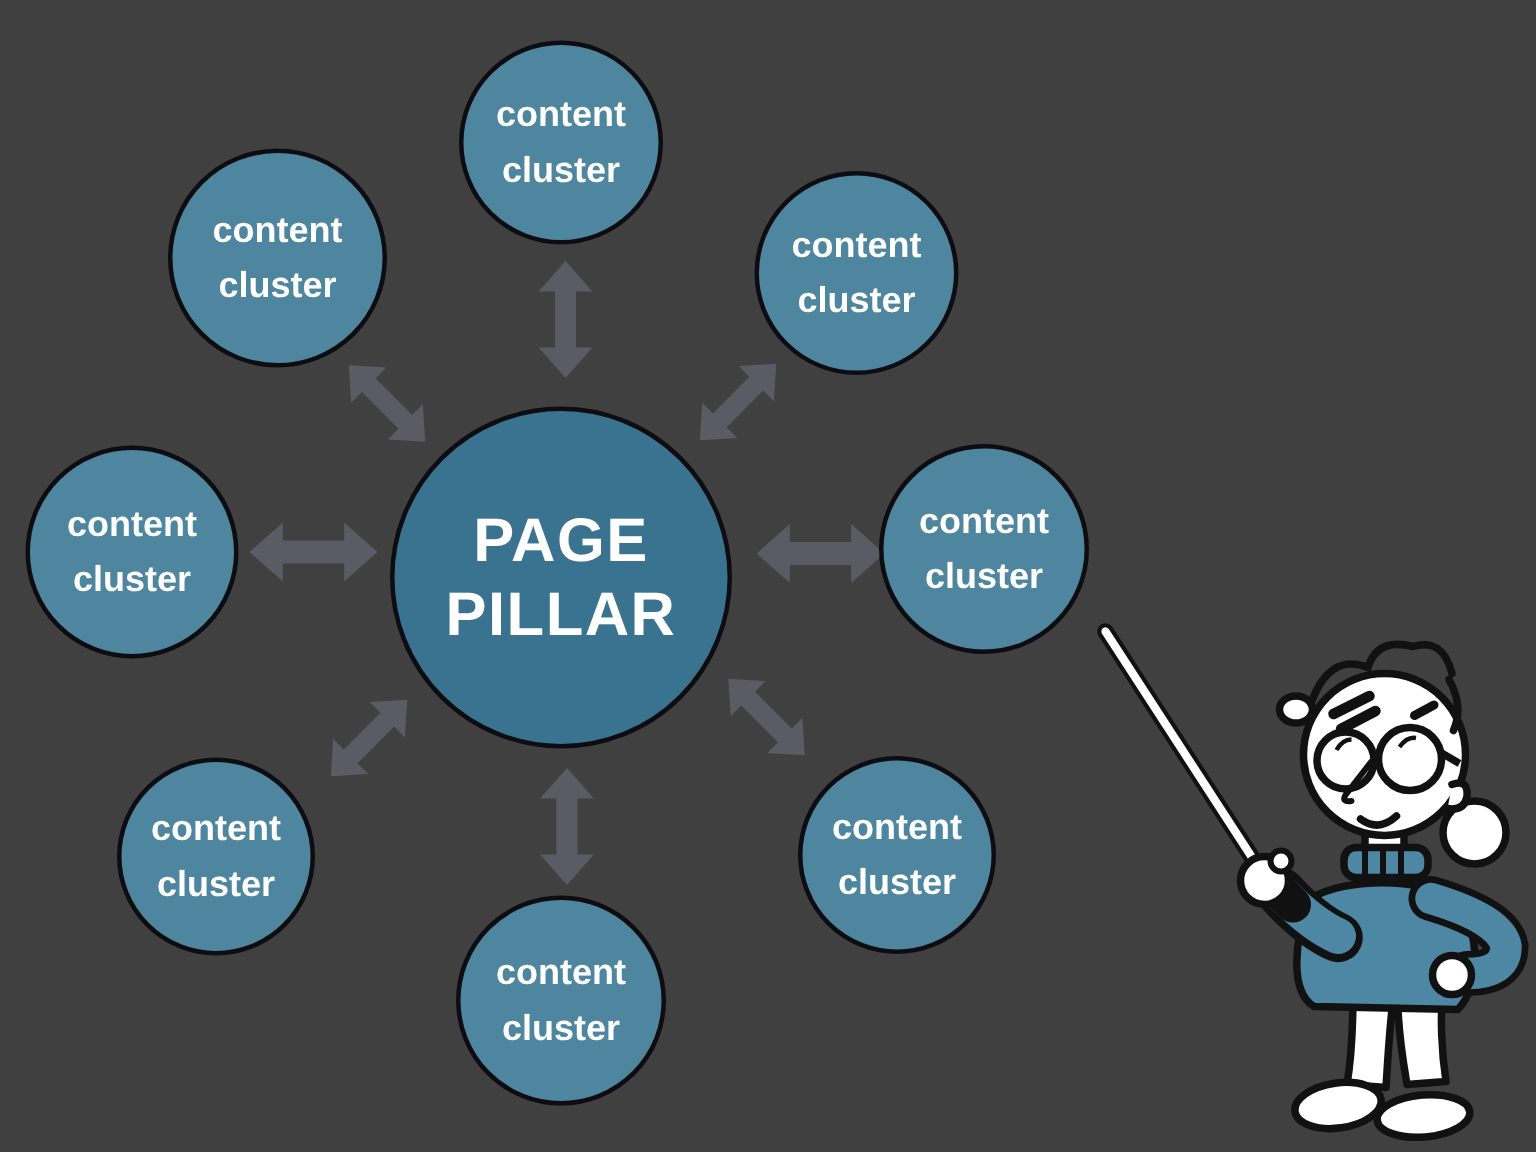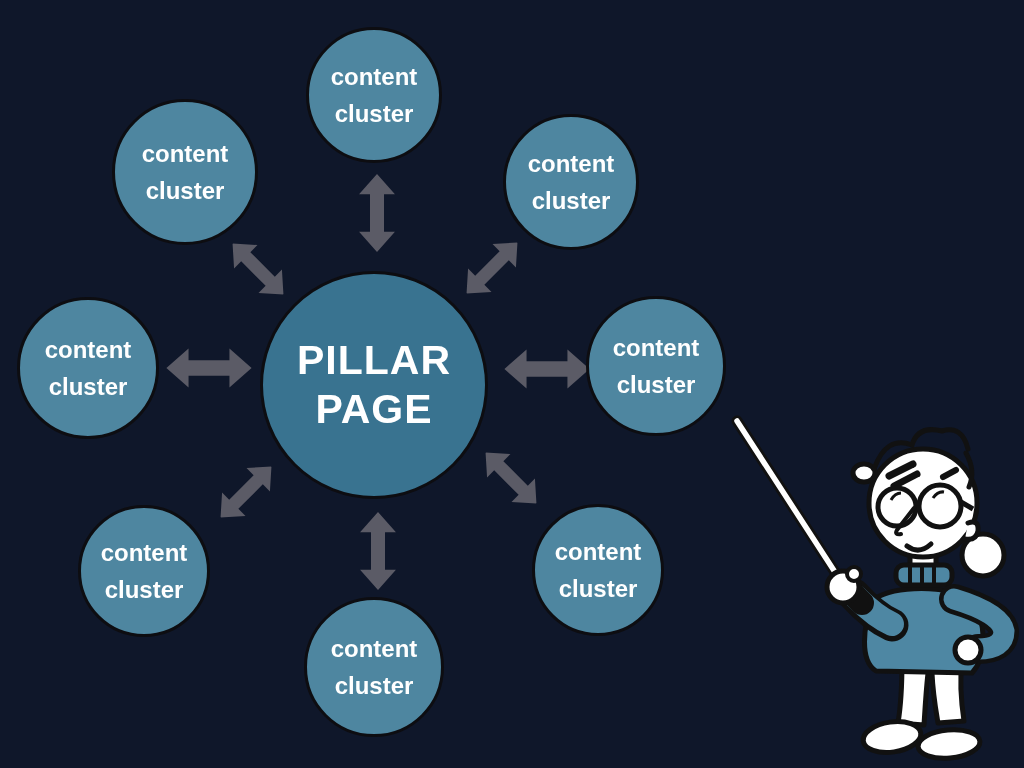--- a/index.html
+++ b/index.html
@@ -7,21 +7,21 @@
     --cluster-fill:#4E86A0;
     --node-border:#0D0D11;
     --arrow:#5B5B66;
     --label-text:#FFFFFF;
     --sweater:#4E87A3;
     --line:#111111;
   }
   *{margin:0;padding:0;box-sizing:border-box;}
   html,body{width:1024px;height:768px;background:#fff;overflow:hidden;}
   body{font-family:"Liberation Sans", sans-serif;}
-  .stage{position:relative;width:1024px;height:768px;background:#0f172a;}
+  .stage{position:relative;width:1024px;height:768px;background:#404040;}
 
   .node{
     position:absolute;border-radius:50%;
     background:var(--cluster-fill);
     border:3px solid var(--node-border);
     display:flex;flex-direction:column;align-items:center;justify-content:center;
     color:var(--label-text);font-weight:bold;text-align:center;
   }
   .node span{display:block;font-size:24px;line-height:37px;}
 
@@ -128,22 +128,22 @@
   <div class="node pos-bottom-right">
     <span>content</span>
     <span>cluster</span>
   </div>
   <div class="node pos-bottom">
     <span>content</span>
     <span>cluster</span>
   </div>
 
   <div class="node center-node pos-center">
+    <span>PAGE</span>
     <span>PILLAR</span>
-    <span>PAGE</span>
   </div>
 
   <div class="character">
     <svg width="308" height="365" viewBox="0 0 308 365">
 
       <g>
         <line class="ink" x1="21" y1="18" x2="128" y2="183" stroke-width="11" stroke-linecap="round"></line>
         <line x1="21" y1="18" x2="128" y2="183" stroke="#fff" stroke-width="5.5" stroke-linecap="round"></line>
       </g>
 

